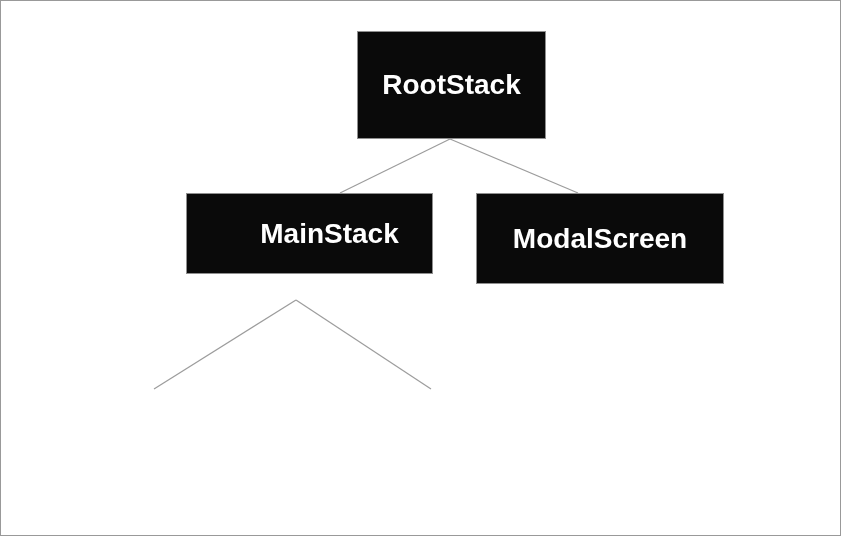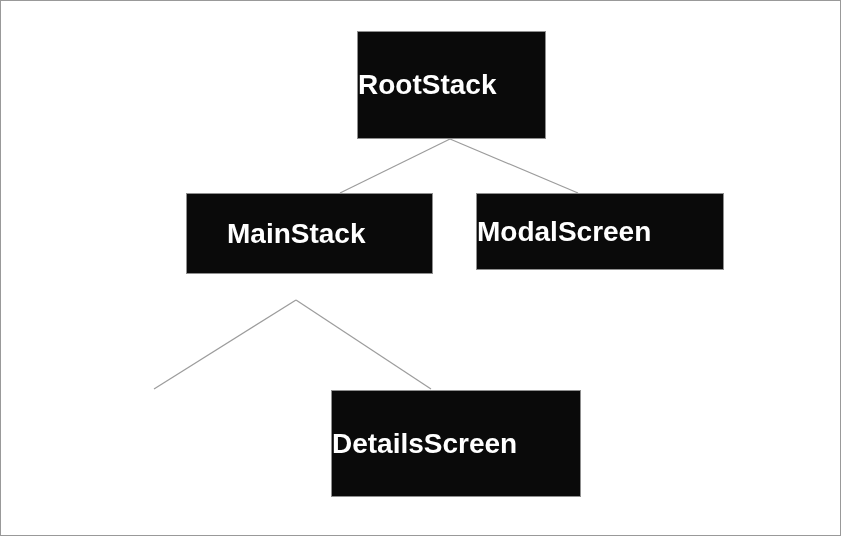--- a/index.html
+++ b/index.html
@@ -36,28 +36,29 @@
     stroke-width: 1.2;
     fill: none;
   }
   .node {
     position: absolute;
     background: var(--node-fill);
     border: 1px solid var(--node-border);
     color: var(--node-text);
     display: flex;
     align-items: center;
+    justify-content: center;
     font-weight: 700;
     font-size: 28px;
     letter-spacing: 0px;
     white-space: nowrap;
   }
   .node-rootstack     { left: 356px; top: 30px;  width: 189px; height: 108px; }
   .node-mainstack     { left: 185px; top: 192px; width: 247px; height: 81px; padding-left: 40px; }
-  .node-modalscreen   { left: 475px; top: 192px; width: 248px; height: 77px; }
+  .node-modalscreen   { left: 475px; top: 192px; width: 248px; height: 91px; }
   .node-homescreen    { left: 40px;  top: 389px; width: 250px; height: 107px; }
   .node-detailsscreen { left: 330px; top: 389px; width: 250px; height: 107px; }
 </style>
 </head>
 <body>
 
 <div class="canvas">
 
   <svg class="edges" width="841" height="536" viewBox="0 0 841 536" aria-hidden="true">
     <line x1="449" y1="138" x2="339" y2="192"></line>
@@ -72,17 +73,14 @@
 
   <div class="node node-mainstack">
     <span>MainStack</span>
   </div>
 
   <div class="node node-modalscreen">
     <span>ModalScreen</span>
   </div>
 
 
-  <div class="node node-detailsscreen">
-    <span>DetailsScreen</span>
-  </div>
 
 </div>
 
 </body></html>

